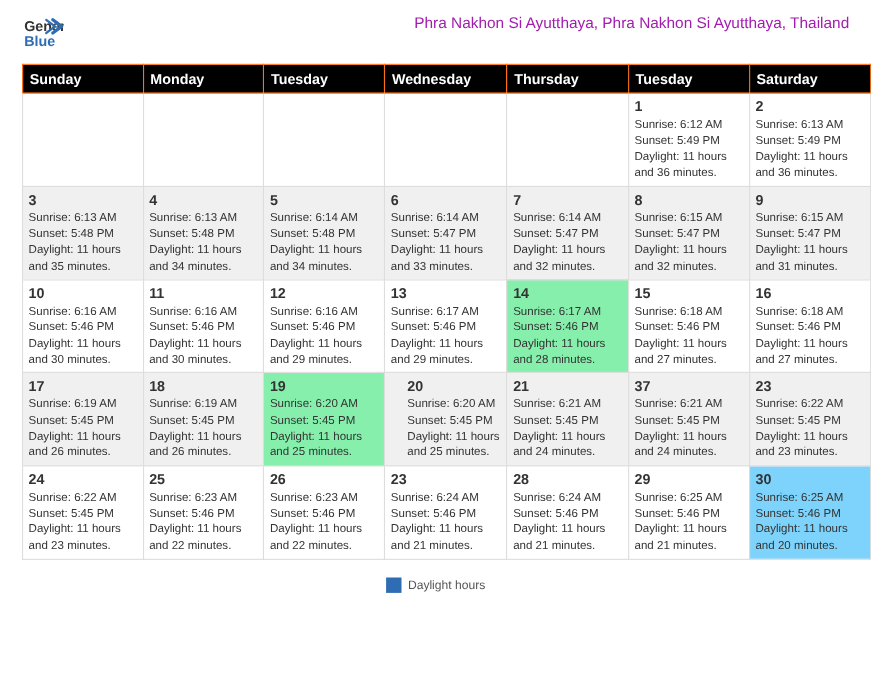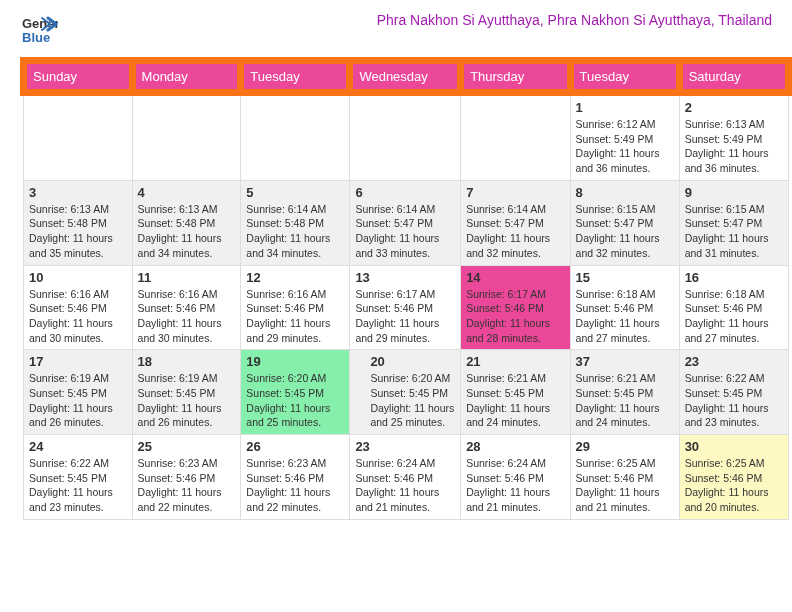--- a/index.html
+++ b/index.html
@@ -7,21 +7,21 @@
     
     .header { padding: 10px 20px 5px 20px; display: flex; align-items: flex-start; justify-content: space-between; }
     
     .title-section { text-align: right; flex: 1; padding-left: 20px; }
     .month-title { font-size: 36px; color: #333; font-weight: normal; }
     .location-title { font-size: 14px; color: #a21caf; margin-top: 2px; text-align: right; }
     
     .calendar { width: 100%; border-collapse: collapse; margin: 0 10px; }
     .calendar-wrapper { padding: 0 10px 10px 10px; }
     
-    .calendar th { background: #ec4899; color: white; text-align: left; padding: 5px 6px; font-size: 13px; font-weight: normal; border: 7px solid #f97316; }
+    .calendar th { background: #000000; color: white; text-align: left; padding: 5px 6px; font-size: 13px; font-weight: bold; border: 1px solid #f97316; }
     
     .calendar td { border: 1px solid #ddd; vertical-align: top; padding: 4px 5px; width: 113px; min-height: 75px; height: 80px; background: #fff; font-size: 11px; color: #333; }
     
     .calendar tr:nth-child(even) td { background: #f0f0f0; }
     .calendar tr:nth-child(odd) td { background: #fff; }
     
     .day-num { font-size: 13px; font-weight: bold; display: block; margin-bottom: 2px; }
     .day-detail { font-size: 10.5px; line-height: 1.4; color: #333; }
     
     .empty-cell { background: #fff !important; }
@@ -123,21 +123,21 @@
               <div class="day-detail">Sunrise: 6:16 AM<br>Sunset: 5:46 PM<br>Daylight: 11 hours and 30 minutes.</div>
             </td>
             <td style="background: rgb(255, 255, 255);">
               <span class="day-num">12</span>
               <div class="day-detail">Sunrise: 6:16 AM<br>Sunset: 5:46 PM<br>Daylight: 11 hours and 29 minutes.</div>
             </td>
             <td style="background: rgb(255, 255, 255);">
               <span class="day-num">13</span>
               <div class="day-detail">Sunrise: 6:17 AM<br>Sunset: 5:46 PM<br>Daylight: 11 hours and 29 minutes.</div>
             </td>
-            <td style="background: #ec4899;">
+            <td style="background: #86efac;">
               <span class="day-num">14</span>
               <div class="day-detail">Sunrise: 6:17 AM<br>Sunset: 5:46 PM<br>Daylight: 11 hours and 28 minutes.</div>
             </td>
             <td style="background: rgb(255, 255, 255);">
               <span class="day-num">15</span>
               <div class="day-detail">Sunrise: 6:18 AM<br>Sunset: 5:46 PM<br>Daylight: 11 hours and 27 minutes.</div>
             </td>
             <td style="background: rgb(255, 255, 255);">
               <span class="day-num">16</span>
               <div class="day-detail">Sunrise: 6:18 AM<br>Sunset: 5:46 PM<br>Daylight: 11 hours and 27 minutes.</div>
@@ -191,22 +191,26 @@
               <div class="day-detail">Sunrise: 6:24 AM<br>Sunset: 5:46 PM<br>Daylight: 11 hours and 21 minutes.</div>
             </td>
             <td style="background: rgb(255, 255, 255);">
               <span class="day-num">28</span>
               <div class="day-detail">Sunrise: 6:24 AM<br>Sunset: 5:46 PM<br>Daylight: 11 hours and 21 minutes.</div>
             </td>
             <td style="background: rgb(255, 255, 255);">
               <span class="day-num">29</span>
               <div class="day-detail">Sunrise: 6:25 AM<br>Sunset: 5:46 PM<br>Daylight: 11 hours and 21 minutes.</div>
             </td>
-            <td style="background: #fef9c3;">
+            <td style="background: #7dd3fc;">
               <span class="day-num">30</span>
               <div class="day-detail">Sunrise: 6:25 AM<br>Sunset: 5:46 PM<br>Daylight: 11 hours and 20 minutes.</div>
             </td>
           </tr>
         </tbody>
     </table>
   </div>
 
+  <div class="footer">
+    <div class="footer-swatch"></div>
+    <span>Daylight hours</span>
+  </div>
 </div>
 
 </body></html>

